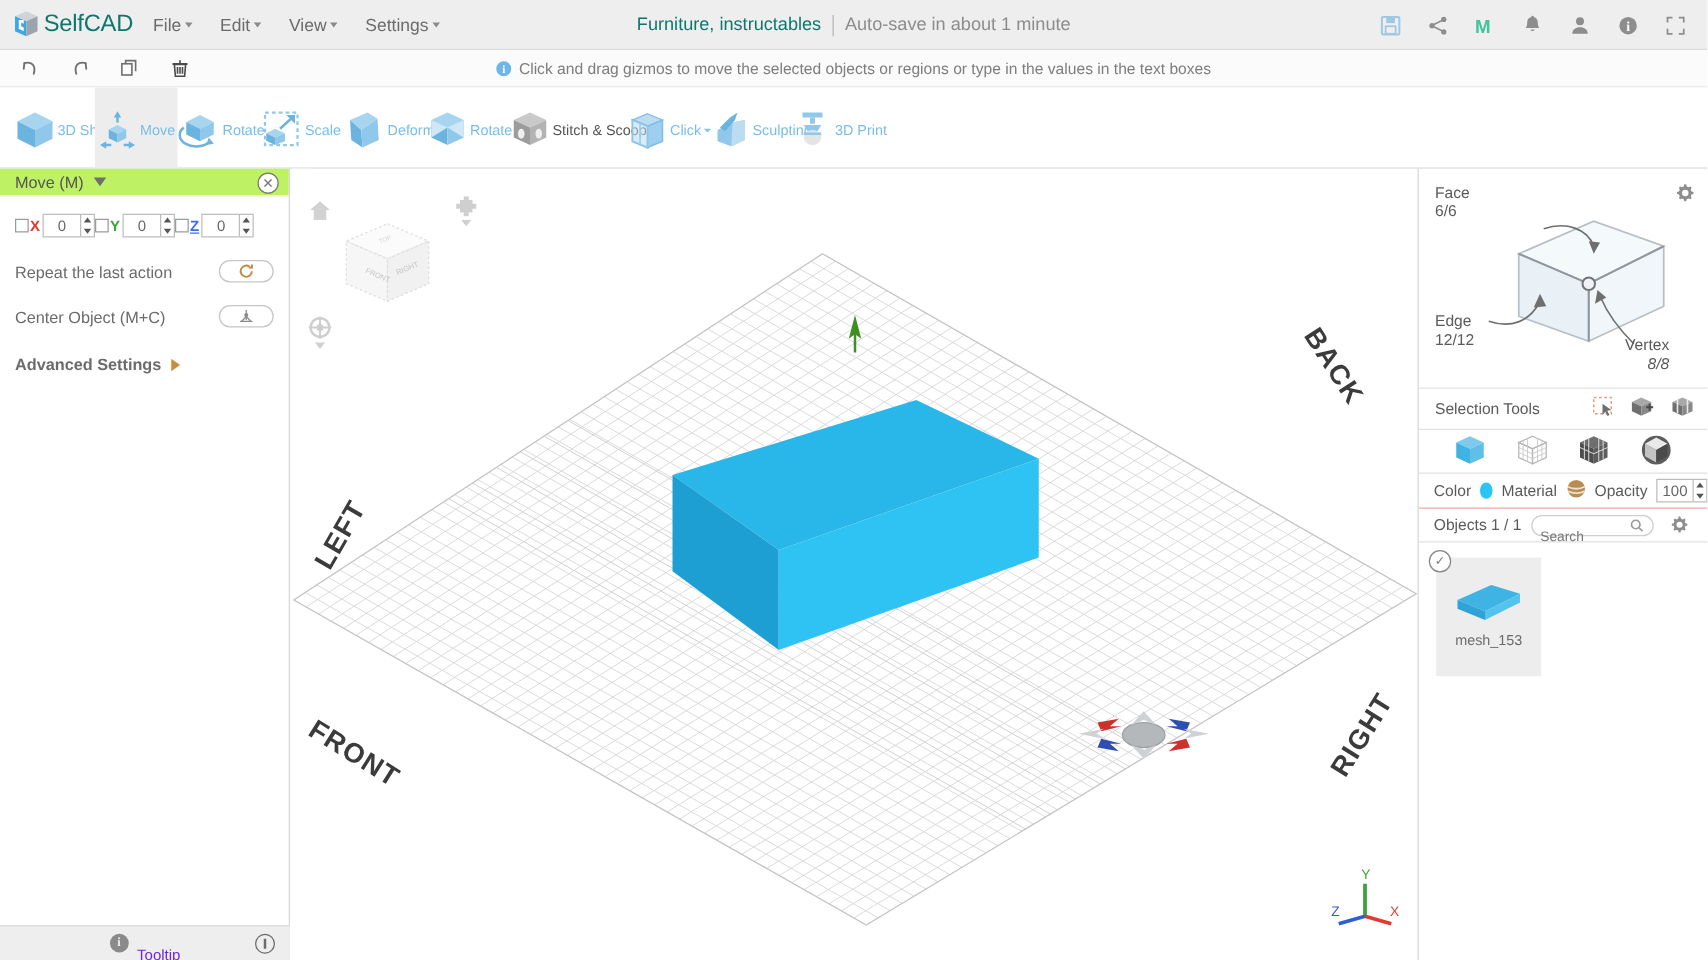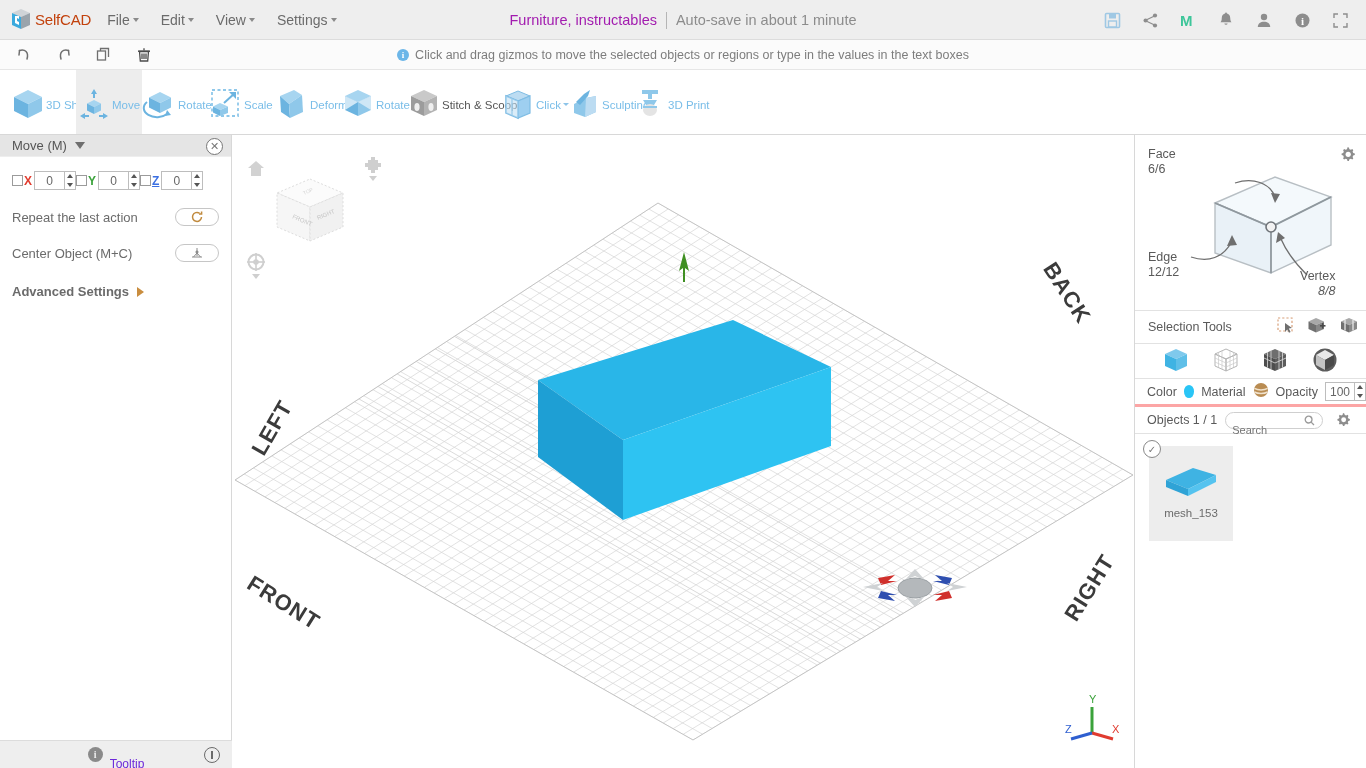--- a/index.html
+++ b/index.html
@@ -12,30 +12,30 @@
   .app{ position:relative; width:1366px; height:768px; }
 
   
   .menubar{
     position:absolute; top:0; left:0; width:1366px; height:40px;
     background:#eeeeee; border-bottom:1px solid #dcdcdc;
     display:flex; align-items:center;
   }
   .brand{ display:flex; align-items:center; padding-left:10px; gap:3px; }
   .brand-logo{ width:22px; height:24px; position:relative; }
-  .brand-name{ font-size:15px; color:#c2410c; letter-spacing:-0.2px; }
+  .brand-name{ font-size:19px; color:#0f766e; letter-spacing:-0.2px; }
   .menu-items{ display:flex; align-items:center; margin-left:16px; gap:22px; }
   .menu-item{ font-size:14px; color:#6b6b6b; cursor:pointer; display:flex; align-items:center; gap:3px;}
   .caret{ width:0;height:0;border-left:3.5px solid transparent;border-right:3.5px solid transparent;border-top:4px solid #8a8a8a; display:inline-block; }
   .title-center{
     position:absolute; left:0; right:0; top:0; height:40px;
     display:flex; align-items:center; justify-content:center; gap:9px;
     pointer-events:none;
   }
-  .proj-title{ font-size:14.5px; color:#a21caf; pointer-events:auto; cursor:pointer;}
+  .proj-title{ font-size:14.5px; color:#0f766e; pointer-events:auto; cursor:pointer;}
   .title-sep{ width:1px; height:17px; background:#b5b5b5; }
   .autosave{ font-size:14.5px; color:#8c8c8c; pointer-events:auto;}
   .top-icons{
     position:absolute; right:8px; top:0; height:40px;
     display:flex; align-items:center; gap:18px; padding-right:8px;
   }
   .ticon{ cursor:pointer; display:flex; align-items:center; justify-content:center; width:20px;height:20px;}
 
   
   .actionbar{
@@ -85,21 +85,21 @@
     border:none; outline:none; font-size:12px; color:#9a9a9a; width:70px;
     font-family:"Liberation Sans",sans-serif; background:transparent;
   }
 
   
   .leftpanel{
     position:absolute; top:135px; left:0; width:232px; height:633px;
     background:#ffffff; border-right:1px solid #d8d8d8;
   }
   .lp-header{
-    height:22px; background:#e5e5e5; display:flex; align-items:center;
+    height:22px; background:#bef264; display:flex; align-items:center;
     padding:0 6px 0 12px; position:relative; border-bottom:1px solid #eee;
   }
   .lp-title{ font-size:13px; color:#555; }
   .lp-tri{ margin-left:8px; width:0;height:0;border-left:5px solid transparent;border-right:5px solid transparent;border-top:7px solid #6e6e6e; }
   .lp-close{
     position:absolute; right:8px; top:3px; width:17px;height:17px;border-radius:50%;
     border:1.5px solid #777; display:flex;align-items:center;justify-content:center;
     font-size:11px;color:#777; cursor:pointer; background:#fff;
   }
   .lp-body{ padding:14px 12px 0 12px; }
@@ -169,31 +169,31 @@
   
   .rightpanel{
     position:absolute; top:135px; right:0; width:232px; height:633px;
     background:#ffffff; border-left:1px solid #d8d8d8;
   }
   .rp-sel{ position:relative; height:176px; border-bottom:1px solid #e2e2e2; }
   .rp-gear{ position:absolute; right:10px; top:10px; cursor:pointer; }
   .rp-lbl{ position:absolute; font-size:12.5px; color:#5a5a5a; line-height:15px; }
   .rp-seltools{
     height:33px; display:flex; align-items:center; padding:0 8px 0 13px;
-    justify-content:space-between; border-bottom:1px solid #e2e2e2;gap:42px;
+    border-bottom:1px solid #e2e2e2;gap:42px;
   }
   .rp-seltools .st-title{ font-size:12.5px; color:#5a5a5a; }
   .st-icons{ display:flex; align-items:center; gap:14px; }
   .rp-modes{
     height:35px; display:flex; align-items:center; justify-content:space-around;
     padding:0 16px; border-bottom:1px solid #e2e2e2;
   }
   .rp-matrow{
     height:28px; display:flex; align-items:center; gap:7px; padding-left:12px;
-    border-bottom:3px solid #fca5a5; font-size:12.5px; color:#5a5a5a;
+    border-bottom:1px solid #fca5a5; font-size:12.5px; color:#5a5a5a;
   }
   .colordot{ width:13px;height:13px;border-radius:50%;background:#29c5f6; cursor:pointer;}
   .rp-objrow{
     height:27px; display:flex; align-items:center; gap:8px; padding-left:12px;
     border-bottom:1px solid #e2e2e2; font-size:12.5px; color:#5a5a5a;
   }
   .searchbox{
     width:98px;height:17px;border:1px solid #cfcfcf;border-radius:9px;background:#fff;
     display:flex;align-items:center;padding:0 6px;
   }

